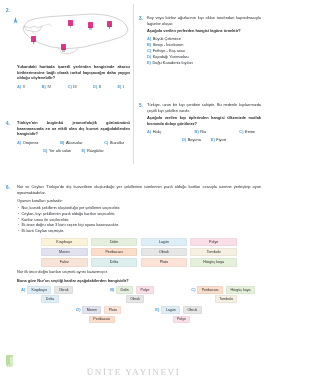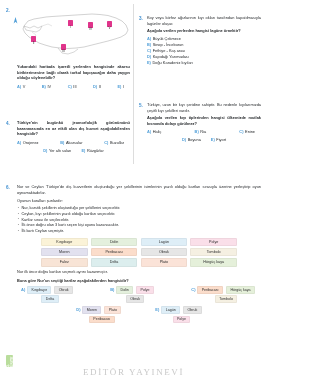--- a/index.html
+++ b/index.html
@@ -324,14 +324,14 @@
           </div>
         </div>
       </div>
     </div>
   </div>
 
   <div class="pagetab">
     <span>3. ÜNİTE</span>
   </div>
 
-  <div class="footer">EDİTÖR YAYINEVİ</div>
+  <div class="footer">ÜNİTE YAYINEVİ</div>
 </div>
 
 </body></html>

